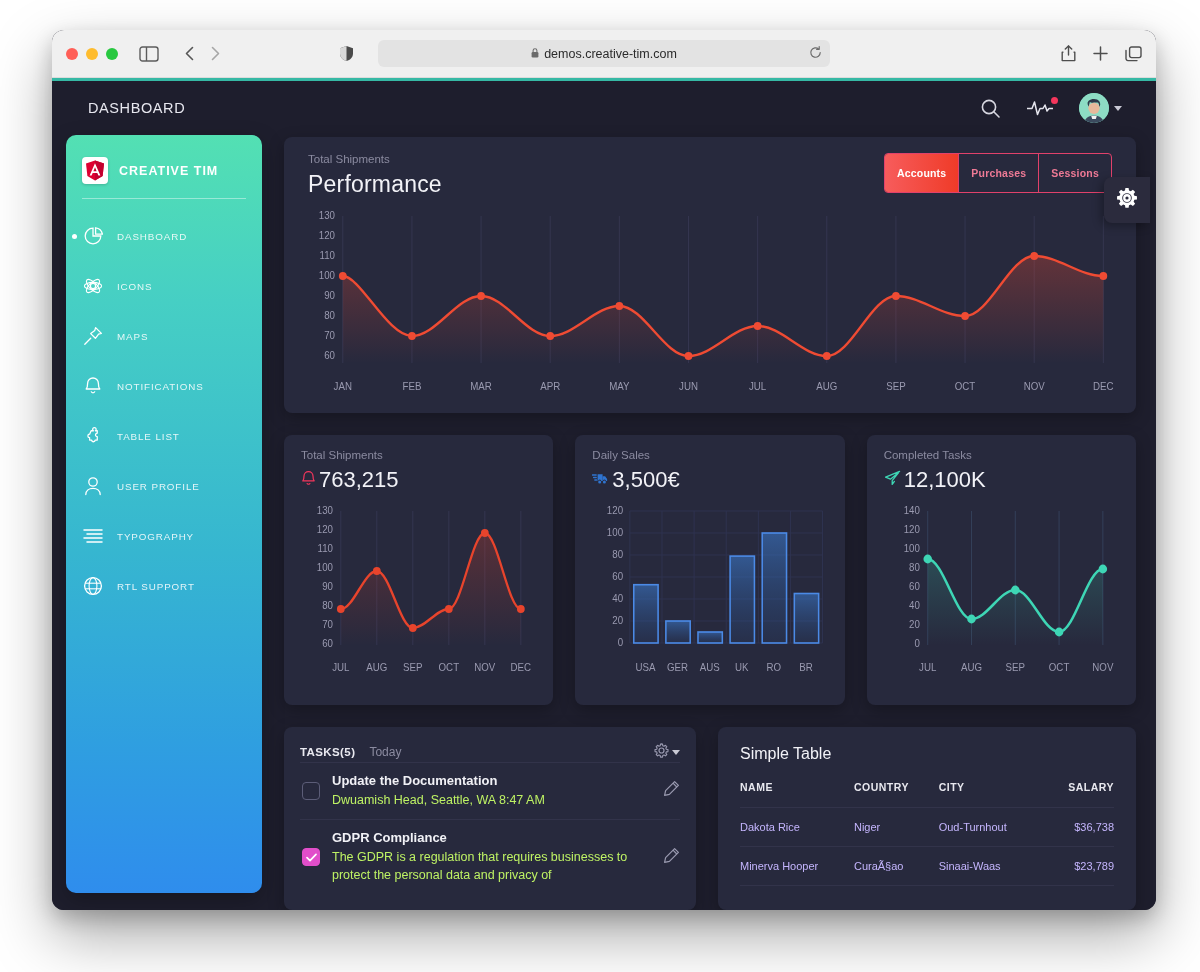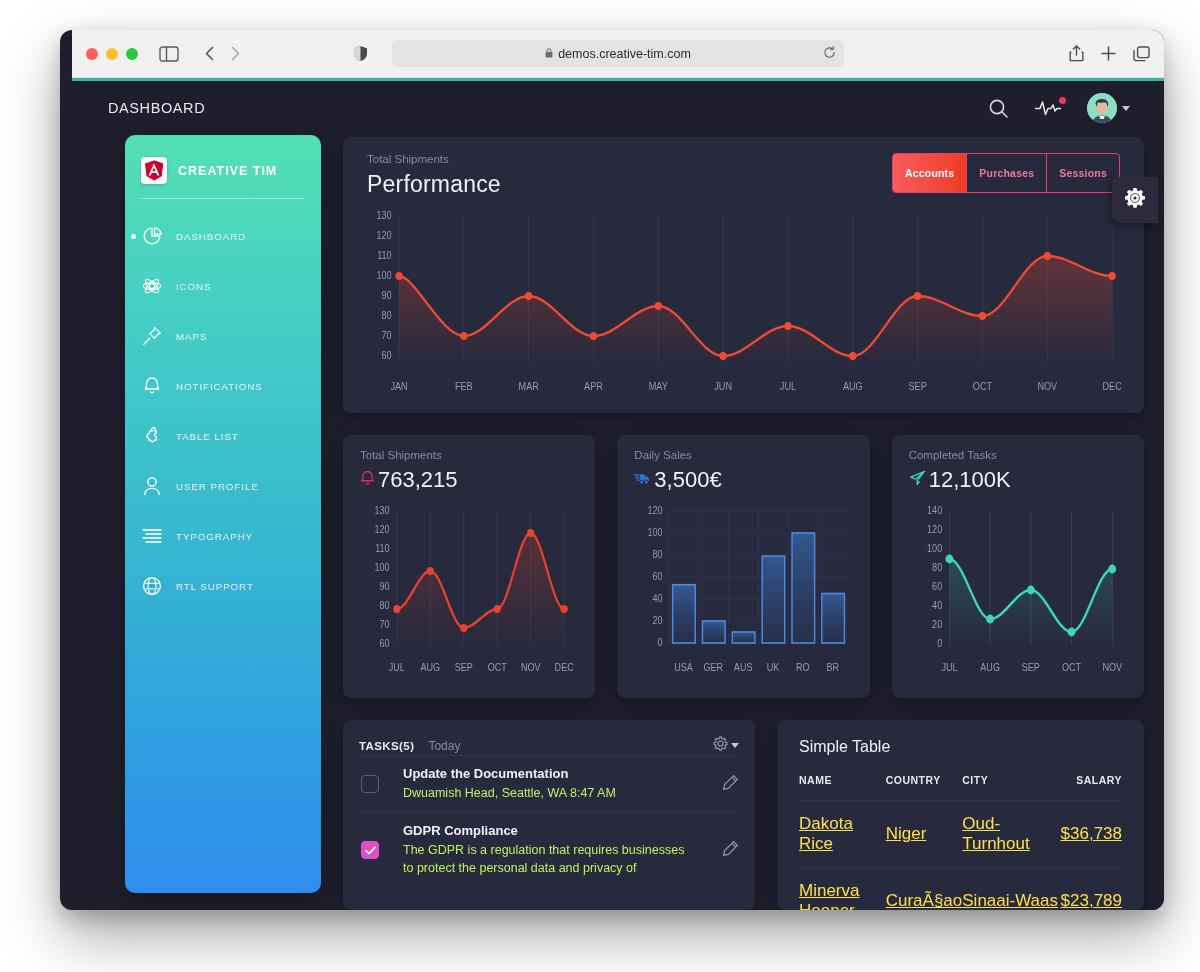--- a/index.html
+++ b/index.html
@@ -6,27 +6,26 @@
   html, body {
     width: 1200px; height: 972px;
     background: #ffffff;
     font-family: "Liberation Sans", sans-serif;
     overflow: hidden;
   }
   .stage { position: relative; width: 1200px; height: 972px; background: #fff; }
 
   
   .browser {
-    position: absolute; left: 60px; top: 30px;
+    position: absolute; left: 52px; top: 30px;
     width: 1104px; height: 880px;
     border-radius: 12px;
     background: #1e1e2d;
     box-shadow: 0 26px 60px rgba(0,0,0,.34), 0 8px 20px rgba(0,0,0,.20);
     overflow: hidden;
-    padding-left: 12px;
   }
   .chrome {
     height: 48px; background: #f0f0f0;
     display: flex; align-items: center; padding: 0 14px;
     border-bottom: 1px solid #dcdcdc;
     position: relative;
   }
   .traffic { display: flex; gap: 8px; align-items: center; margin-right: 18px; }
   .dot { width: 12px; height: 12px; border-radius: 50%; }
   .dot.red { background: #ff5f57; }
@@ -64,21 +63,20 @@
 
   .body-row { display: flex; padding: 0 20px 0 14px; gap: 22px; height: 775px; }
 
   
   .sidenav {
     width: 196px; flex: 0 0 196px; border-radius: 10px;
     background: linear-gradient(180deg, #53e0b3 0%, #46cfc4 22%, #36b6d0 55%, #2f9fe0 80%, #2f8ded 100%);
     padding: 16px 0 0 0; height: 758px;
     box-shadow: 0 8px 22px rgba(0,0,0,.25);
     overflow: hidden;
-    margin-left: 39px;
   }
   .brand { display: flex; align-items: center; gap: 11px; padding: 6px 14px 14px 16px; }
   .brand-logo {
     width: 26px; height: 27px; background: #fff; border-radius: 4px;
     display:flex;align-items:center;justify-content:center;
     box-shadow: 0 1px 3px rgba(0,0,0,.18);
   }
   .brand-name { color: #fff; font-size: 12.5px; letter-spacing: 1px; font-weight: 600; }
   .brand-sep { height: 1px; background: rgba(255,255,255,.42); margin: 0 16px 12px 16px; }
 
@@ -120,38 +118,38 @@
   .mini-val { display: flex; align-items: center; gap: 3px; margin-top: 6px; padding-left: 3px; }
   .mini-num { color: #f2f2f7; font-size: 22px; font-weight: 300; }
 
   .bottom-row { display: flex; gap: 22px; height: 190px; }
   .tasks-card { flex: 0 0 412px; padding: 16px 16px 0 16px; overflow: hidden; }
   .tasks-head { display: flex; align-items: center; gap: 14px; }
   .tasks-title { color: #e9e9f0; font-size: 11.5px; font-weight: 700; letter-spacing: .4px; }
   .tasks-today { color: #8b8ba0; font-size: 12px; }
   .tasks-gear { margin-left: auto; display: flex; align-items: center; gap: 3px; color: #9a9ab0; cursor: pointer; }
 
-  .task-row { display: flex; align-items: center; gap: 24px; border-top: 1px solid #32334a; padding: 10px 0 10px 2px; }
+  .task-row { display: flex; align-items: center; gap: 12px; border-top: 1px solid #32334a; padding: 10px 0 10px 2px; }
   .task-row:first-of-type { margin-top: 10px; }
   .cbox { width: 18px; height: 18px; border-radius: 4px; border: 1.6px solid #5c5d78; flex: 0 0 18px; }
   .cbox.checked { background: #e14eca; border-color: #e14eca; display:flex;align-items:center;justify-content:center; }
   .task-body { flex: 1; min-width: 0; }
   .task-title { color: #f1f1f6; font-size: 13px; font-weight: 700; }
   .task-desc { color: #bef264; font-size: 12.5px; line-height: 1.45; margin-top: 3px; }
   .pencil { color: #9a9ab0; flex: 0 0 auto; cursor: pointer; }
 
   .table-card { flex: 1; padding: 18px 22px 0 22px; overflow: hidden; }
   .table-title { color: #f2f2f7; font-size: 16px; font-weight: 300; }
   table { width: 100%; border-collapse: collapse; margin-top: 18px; }
   th {
     color: #e8e8ef; font-size: 10.5px; font-weight: 700; letter-spacing: .5px;
     text-align: left; padding: 0 0 14px 0; border-bottom: 1px solid #32334a;
   }
   th.right, td.right { text-align: right; }
-  td { color: #fde047; font-size: 17px; padding: 13px 0; border-bottom: 1px solid #32334a; text-decoration: underline; }
+  td { color: #c4b5fd; font-size: 11px; padding: 13px 0; border-bottom: 1px solid #32334a; }
   td.wrapname { max-width: 74px; }
 </style>
 </head>
 <body>
 
 <div class="stage">
   <div class="browser">
 
     <div class="chrome">
       <div class="traffic">

